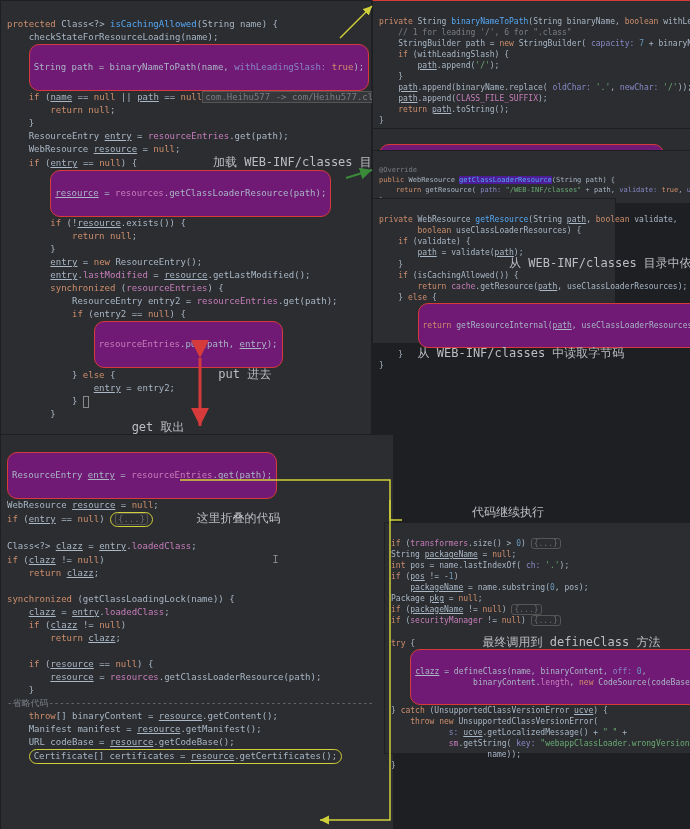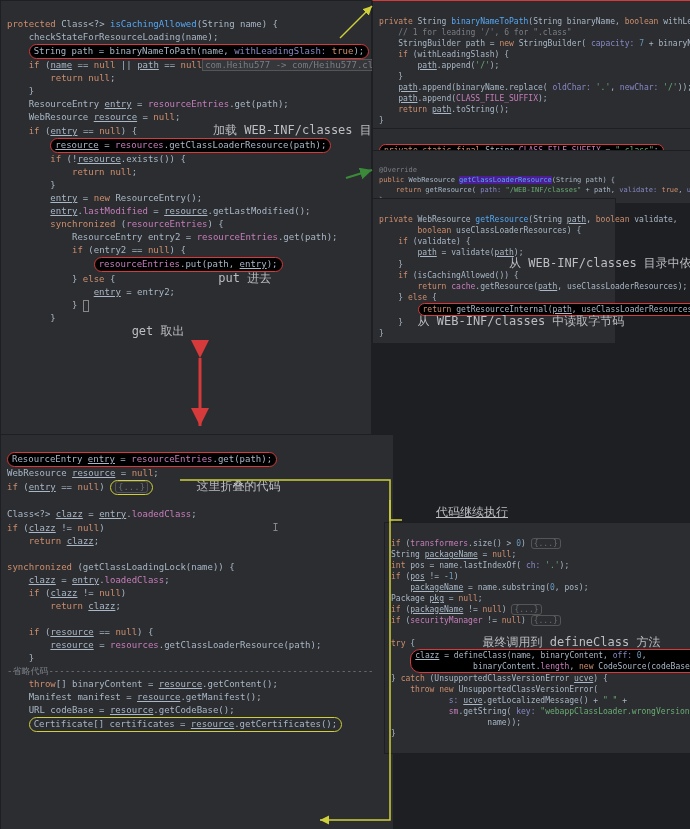--- a/index.html
+++ b/index.html
@@ -1,19 +1,19 @@
 <!DOCTYPE html>
 <html><head>
 <meta charset="utf-8">
 <style>
 html,body{margin:0;padding:0;background:#1e1f22;font-family:'Consolas','Menlo',monospace;font-size:9px;color:#a9b7c6;overflow:hidden}
 .stage{position:relative;width:690px;height:829px}
 .panel{position:absolute;background:#2b2d30;border:1px solid #1e1f22;white-space:pre;padding:4px 6px;line-height:13px}
 .small{font-size:8px;line-height:11px}
-.ann-red{display:inline-block;border:1.5px solid #d63a3a;border-radius:10px;padding:0 4px;background:#000000}
+.ann-red{display:inline-block;border:1.5px solid #d63a3a;border-radius:10px;padding:16px 4px;background:#701a75}
 .ann-yellow{display:inline-block;border:1.5px solid #cfcf3a;border-radius:10px;padding:0 4px;background:#2b2d30}
 .kw{color:#cf8e6d}
 .mn{color:#56a8f5}
 .str{color:#6aab73}
 .cmt{color:#7a7e85}
 .fld{color:#c77dbb}
 .prm{color:#8888c6}
 .nm{color:#6897bb}
 .label{color:#bcbec4;font-size:12px}
 .caret{color:#888;font-size:10px}
@@ -113,21 +113,21 @@
 <span>        <u>path</u> = validate(<u>path</u>);</span>
 <span>    }                      <span class="label">从 WEB-INF/classes 目录中依次读取</span></span>
 <span>    <span class="kw">if</span> (isCachingAllowed()) {</span>
 <span>        <span class="kw">return</span> <span class="fld">cache</span>.getResource(<u>path</u>, useClassLoaderResources);</span>
 <span>    } <span class="kw">else</span> {</span>
 <span>        <span class="ann-red"><span class="kw">return</span> getResourceInternal(<u>path</u>, useClassLoaderResources);</span></span>
 <span>    }   <span class="label">从 WEB-INF/classes 中读取字节码</span></span>
 <span>}</span>
 </div>
 
-<div style="position:absolute;left:436px;top:504px;text-decoration:underline;" class="label">代码继续执行</div>
+<div style="position:absolute;left:472px;top:504px;" class="label">代码继续执行</div>
 
 <div class="panel small" style="left:384px;top:522px;width:296px;height:222px;">
 <span><span class="kw">if</span> (<span class="fld">transformers</span>.size() &gt; <span class="nm">0</span>) <span class="fold">{...}</span></span>
 <span>String <u>packageName</u> = <span class="kw">null</span>;</span>
 <span><span class="kw">int</span> pos = name.lastIndexOf( <span class="prm">ch:</span> <span class="str">'.'</span>);</span>
 <span><span class="kw">if</span> (<u>pos</u> != -<span class="nm">1</span>)</span>
 <span>    <u>packageName</u> = name.substring(<span class="nm">0</span>, pos);</span>
 <span>Package <u>pkg</u> = <span class="kw">null</span>;</span>
 <span><span class="kw">if</span> (<u>packageName</u> != <span class="kw">null</span>) <span class="fold">{...}</span></span>
 <span><span class="kw">if</span> (<span class="fld">securityManager</span> != <span class="kw">null</span>) <span class="fold">{...}</span></span>

